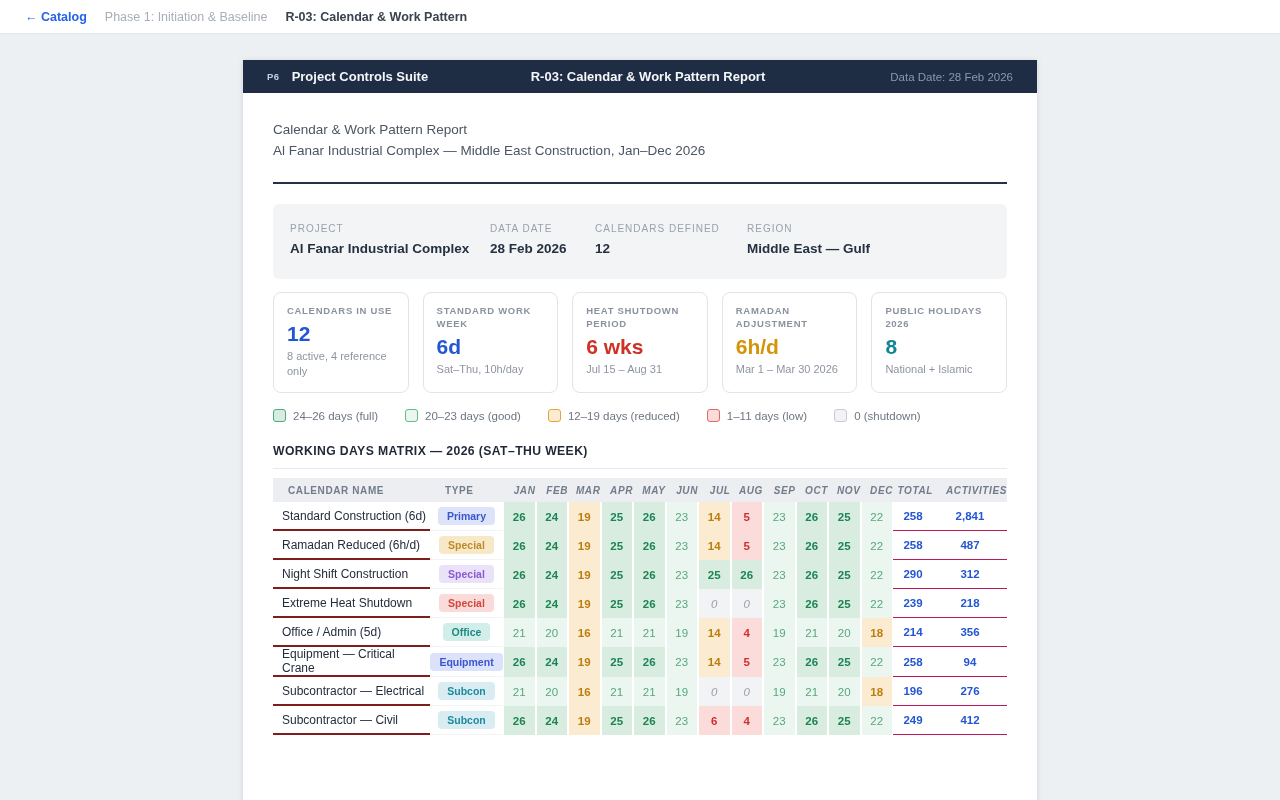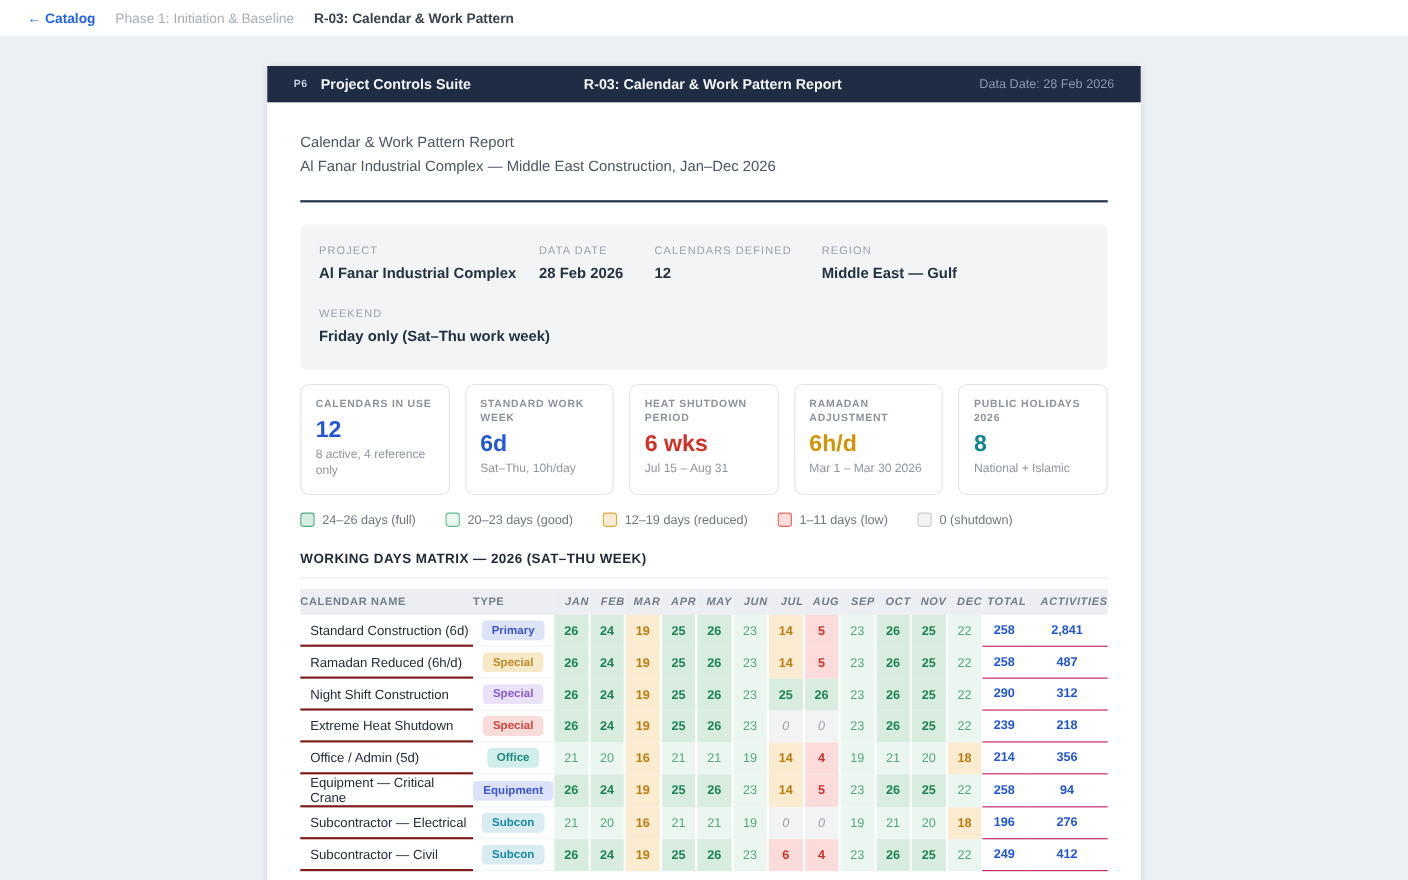--- a/index.html
+++ b/index.html
@@ -56,21 +56,21 @@
   .sw-low     { background:#fbdcda; border:1px solid #de6a62; }
   .sw-zero    { background:#f2f3f5; border:1px solid #c8ccd2; }
 
   .section-heading { margin-top:22px; font-size:12.2px; font-weight:700; color:#1f2837;
                      letter-spacing:.4px; padding-bottom:10px; border-bottom:1px solid #e5e8ec; }
 
   table { margin-top:9px; width:734px; border-collapse:separate; border-spacing:0;
           table-layout:fixed; }
   thead th { background:#eceef1; height:24px; font-size:10px; font-weight:700;
              color:#737c8a; letter-spacing:.6px; text-transform:uppercase; }
-  th.left { text-align:left; padding-left:0; }
+  th.left { text-align:left; padding-left:15px; }
   th.cen  { text-align:right;font-style:italic; }
   tbody td { height:29px; font-size:11.5px; text-align:center; vertical-align:middle; }
   td.name { text-align:left; padding-left:9px; font-size:12px; font-weight:500;
             color:#232d3c; border-bottom:2px solid #7f1d1d; }
   td.type { border-bottom:1px solid #f1f3f5; }
   td.tot  { color:#2356d2; font-weight:700; border-bottom:1px solid #be185d; }
   td.month { border-left:1px solid #fff; border-right:1px solid #fff; }
   .c-full    { background:#d8ecdf; color:#1d8454; font-weight:700; }
   .c-good    { background:#ecf6f0; color:#55a87c; font-weight:500; }
   .c-reduced { background:#fbecd1; color:#bc7d0e; font-weight:700; }
@@ -124,24 +124,20 @@
           </div>
           <div>
             <div class="meta-label">Calendars Defined</div>
             <div class="meta-value">12</div>
           </div>
           <div>
             <div class="meta-label">Region</div>
             <div class="meta-value">Middle East — Gulf</div>
           </div>
         </div>
-      <div class="meta-weekend">
-        <div class="meta-label">Weekend</div>
-        <div class="meta-value">Friday only (Sat–Thu work week)</div>
-      </div>
     </div>
 
     <div class="cards" id="cards">
         <div class="card">
           <div class="card-label">Calendars in Use</div>
           <div class="card-value" style="color: rgb(33, 87, 212);">12</div>
           <div class="card-sub">8 active, 4 reference only</div>
         </div>
         <div class="card">
           <div class="card-label">Standard Work Week</div>

